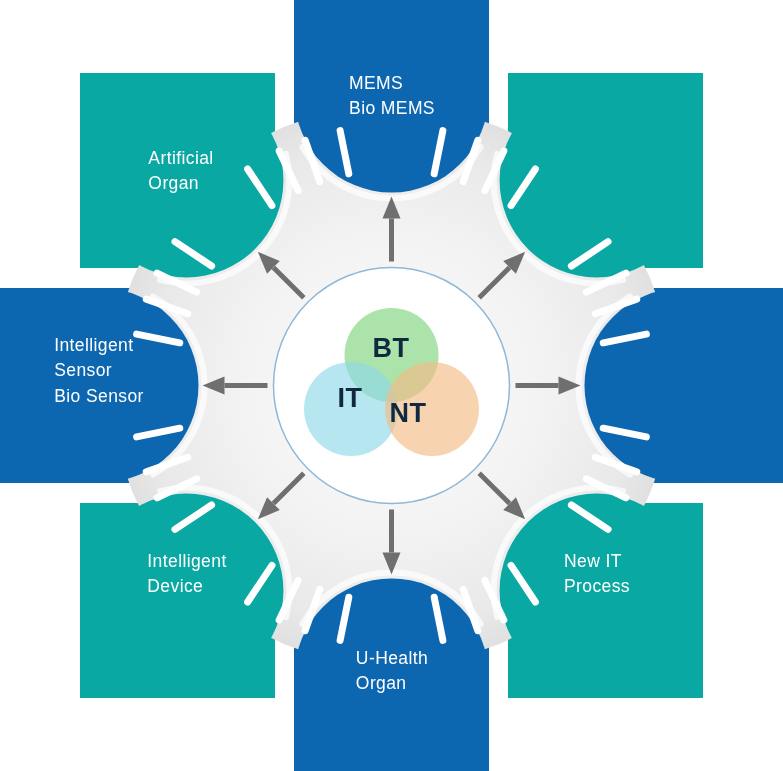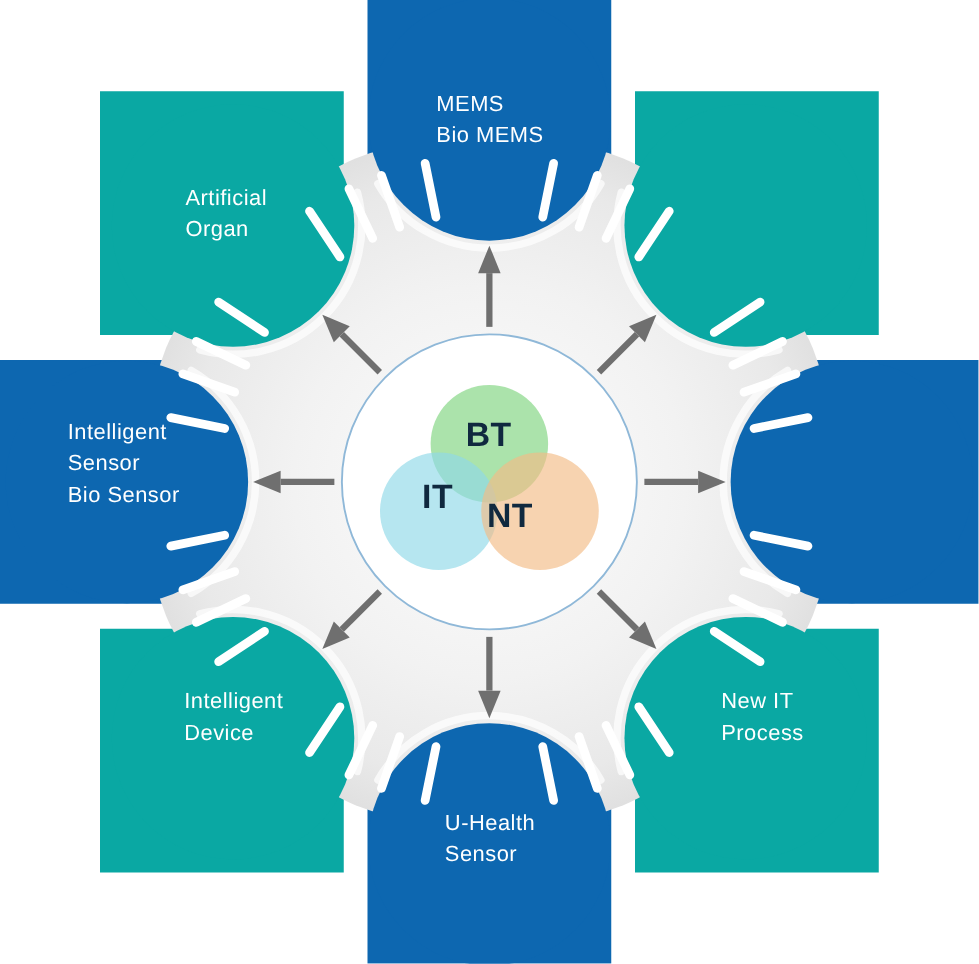--- a/index.html
+++ b/index.html
@@ -14,21 +14,21 @@
     line-height:1.45;text-align:left;white-space:pre-line;
   }
   .venn-label{
     position:absolute;transform:translate(-50%,-50%);
     color:var(--venn-label,#10293f);
     font-size:27px;font-weight:700;letter-spacing:.5px;
   }
   .pos-n{left:392px;top:96px}
   .pos-ne{left:601px;top:175px}
   .pos-e{left:682px;top:371px}
-  .pos-se{left:610px;top:574px}
+  .pos-se{left:597px;top:574px}
   .pos-s{left:392px;top:671px}
   .pos-sw{left:187px;top:574px}
   .pos-w{left:99px;top:371px}
   .pos-nw{left:181px;top:171px}
   .venn-bt{left:391px;top:348px}
   .venn-it{left:350px;top:398px}
   .venn-nt{left:408px;top:413px}
 </style>
 </head>
 <body>
@@ -127,21 +127,21 @@
       <circle cx="391.5" cy="355" r="47" fill="#7ed47e" fill-opacity="0.65"></circle>
       <circle cx="351" cy="409" r="47" fill="#8fd9e8" fill-opacity="0.65"></circle>
       <circle cx="432" cy="409" r="47" fill="#f2bc85" fill-opacity="0.65"></circle>
     </svg>
 
   <div class="block-label pos-n">MEMS
 Bio MEMS</div>
   <div class="block-label pos-se">New IT
 Process</div>
   <div class="block-label pos-s">U-Health
-Sensor</div>
+Organ</div>
   <div class="block-label pos-sw">Intelligent
 Device</div>
   <div class="block-label pos-w">Intelligent
 Sensor
 Bio Sensor</div>
   <div class="block-label pos-nw">Artificial
 Organ</div>
 
   <div class="venn-label venn-bt">BT</div>
   <div class="venn-label venn-it">IT</div>

